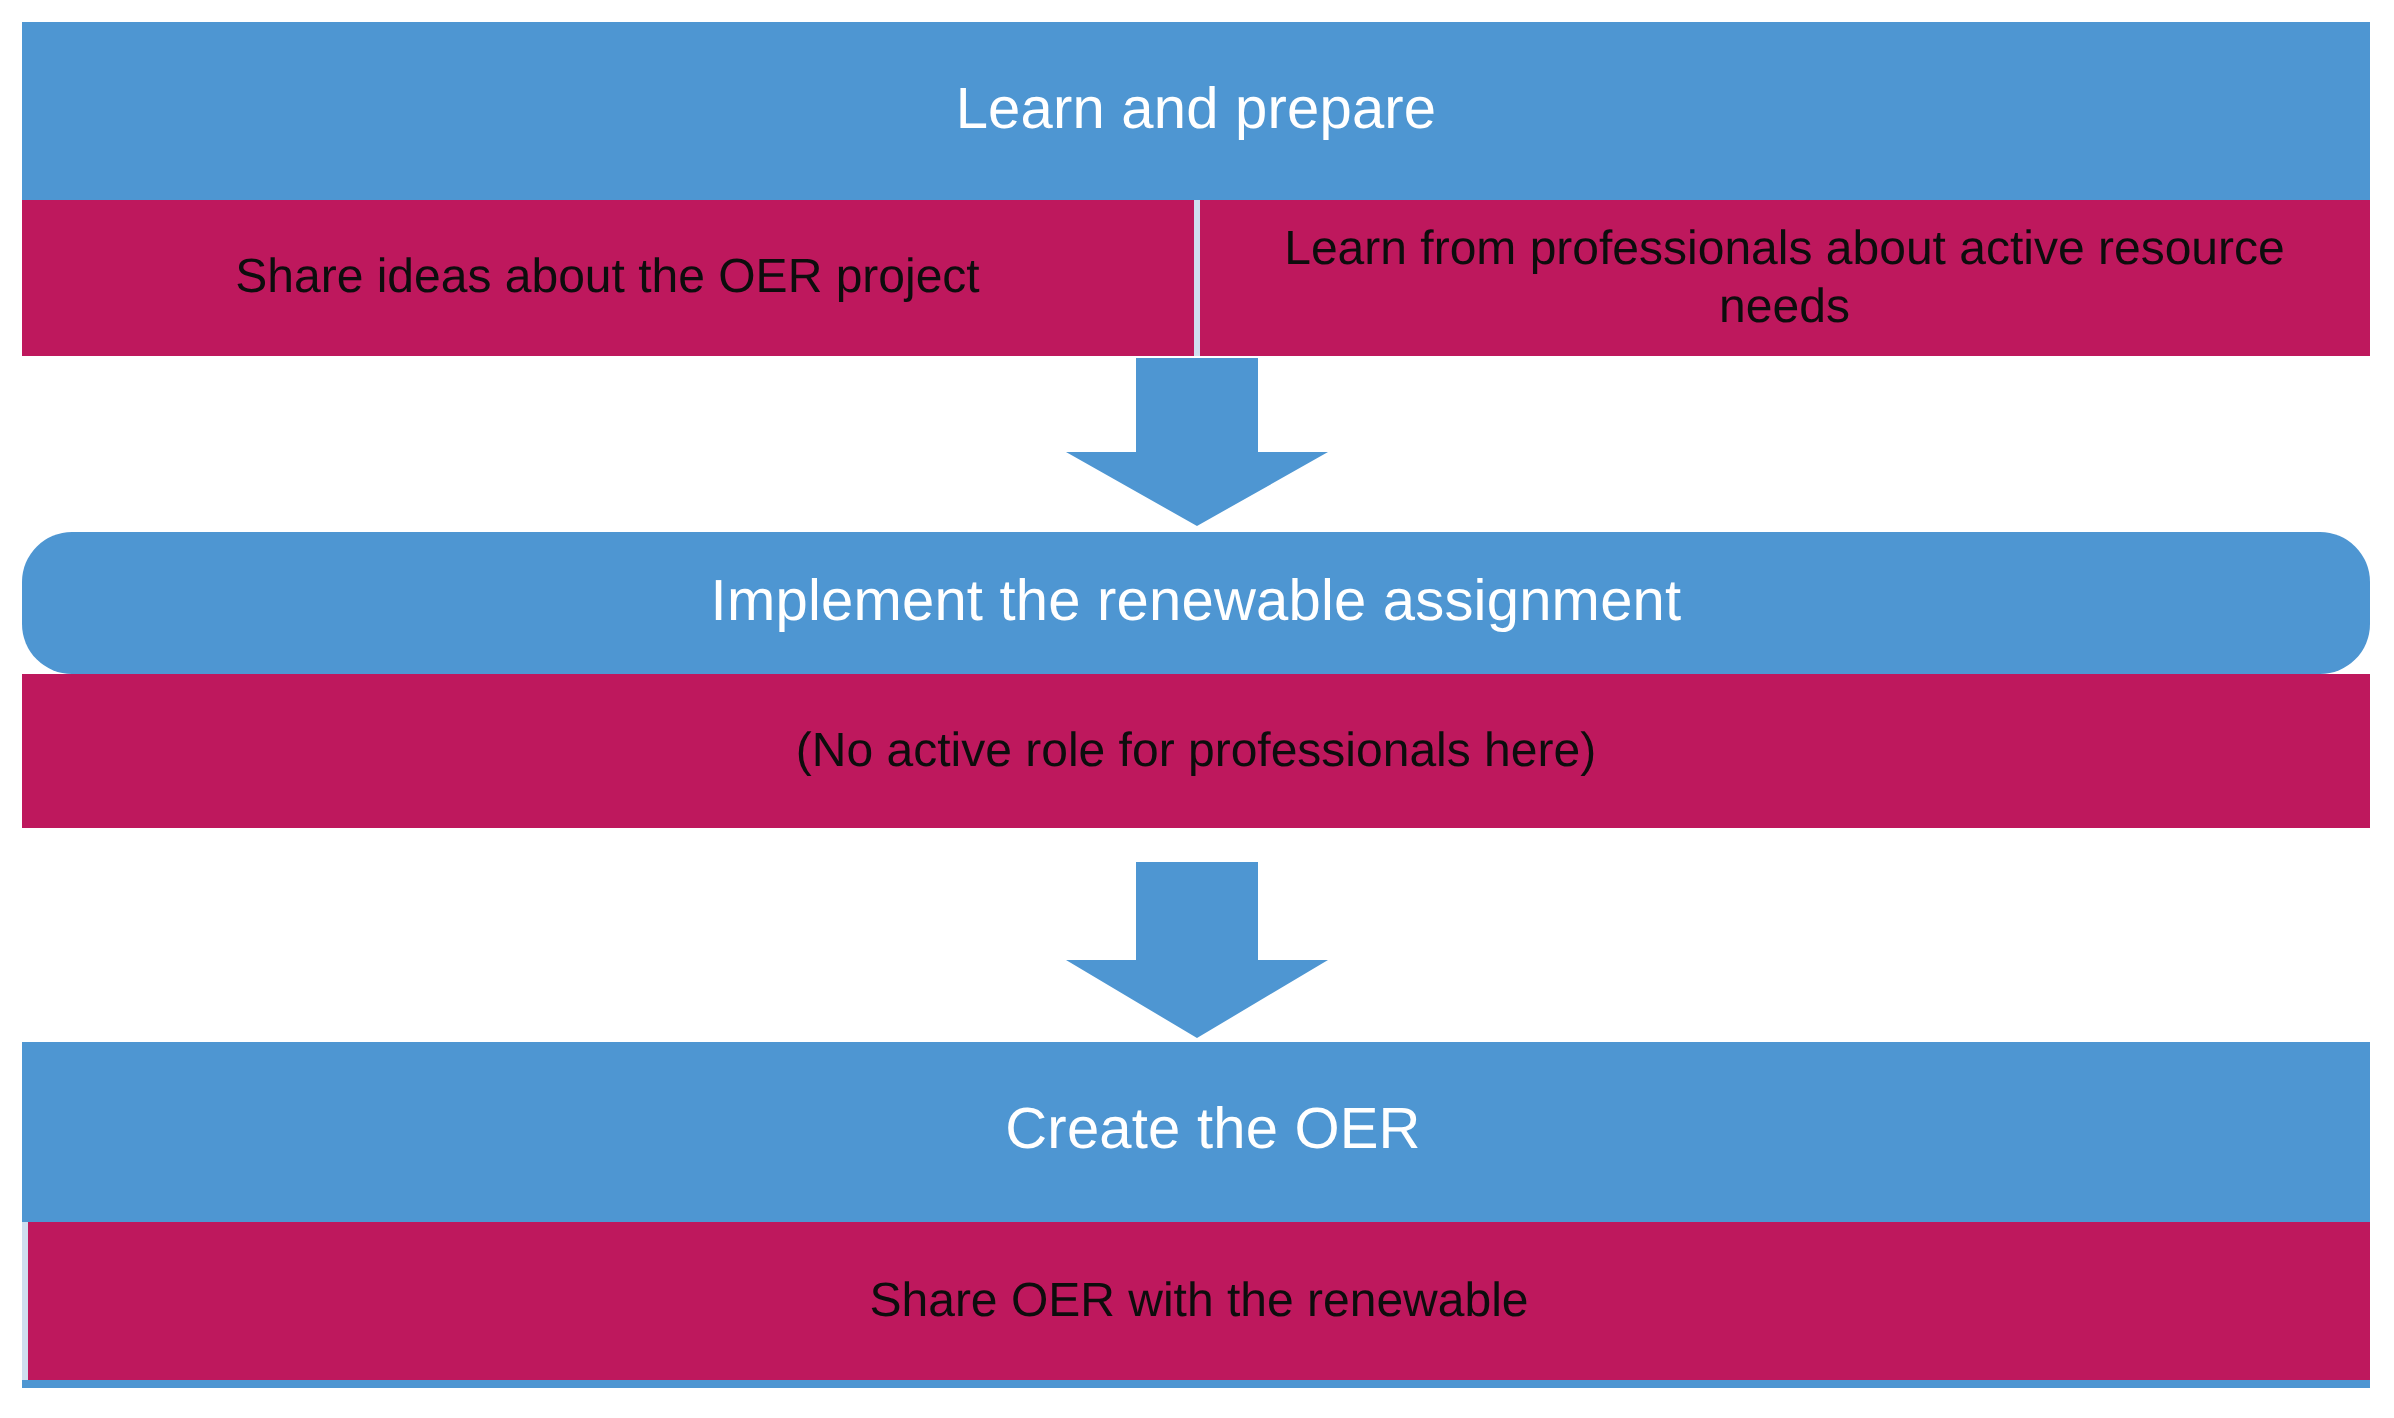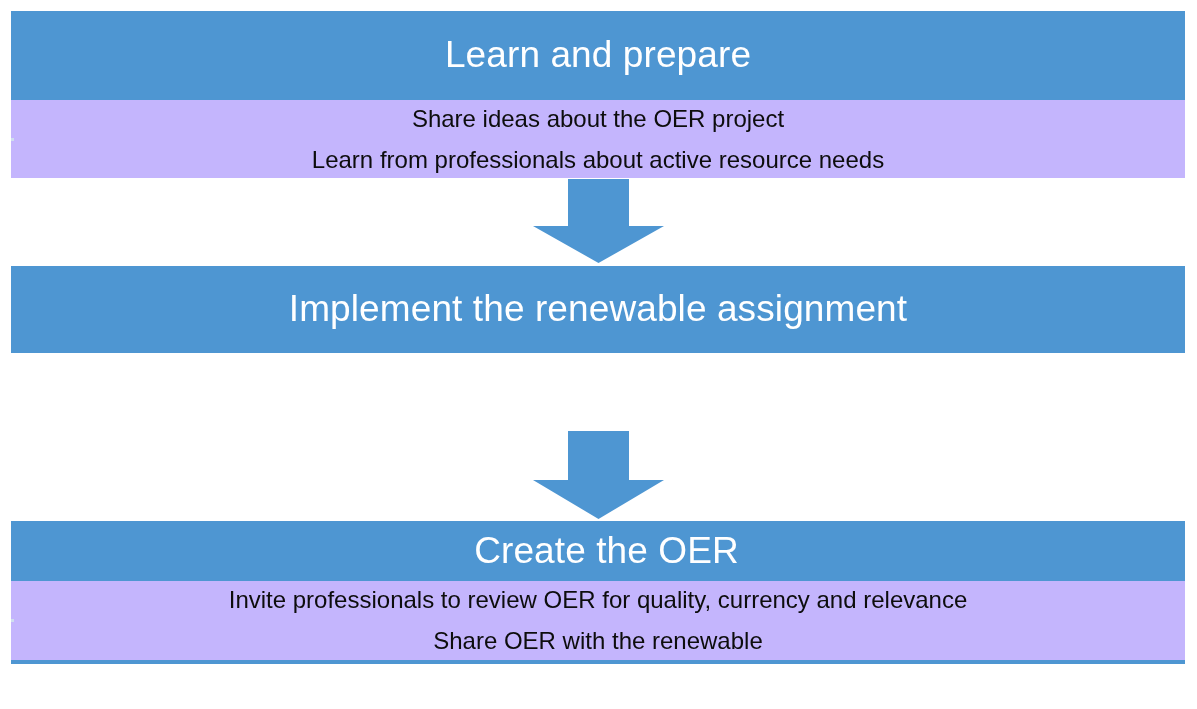--- a/index.html
+++ b/index.html
@@ -26,31 +26,31 @@
     width: 1174px;
   }
   .stage-header {
     width: 100%;
     background: #4E96D2;
     color: #FFFFFF;
     display: flex;
     align-items: center;
     justify-content: center;
     text-align: center;
-    font-size: 37px;
+    font-size: 29px;
     font-weight: 400;
     letter-spacing: 0.1px;
     line-height: 1.1;
     box-sizing: border-box;
   }
   .stage-body {
     width: 100%;
-    background: #c4b5fd;
+    background: #be185d;
     display: flex;
-    flex-direction: column;
+    flex-direction: row;
     box-sizing: border-box;
   }
   .cell {
     flex: 1 1 0;
     display: flex;
     align-items: center;
     justify-content: center;
     text-align: center;
     color: #0D0D0D;
     font-size: 24px;
@@ -72,25 +72,25 @@
     height: 4px;
     background: #4E96D2;
   }
 
   
   #stage-1 { top: 11px; }
   #stage-1 .stage-header { height: 89px; }
   #stage-1 .stage-body   { height: 78px; }
 
   #stage-2 { top: 266px; }
-  #stage-2 .stage-header { height: 87px; }
+  #stage-2 .stage-header { height: 71px; border-radius: 25px; }
   #stage-2 .stage-body   { height: 77px; }
 
   #stage-3 { top: 521px; }
-  #stage-3 .stage-header { height: 60px; padding-left: 17px; }
+  #stage-3 .stage-header { height: 90px; padding-left: 17px; }
   #stage-3 .stage-body   { height: 79px; }
 
   
   .arrow {
     position: absolute;
     left: 533px;
     width: 131px;
   }
   #arrow-1 { top: 179px; height: 84px; }
   #arrow-2 { top: 431px; height: 88px; }
@@ -111,31 +111,33 @@
   </div>
 
   <div class="arrow" id="arrow-1">
     <svg viewBox="0 0 131 84" preserveAspectRatio="none" aria-hidden="true">
       <polygon points="35,0 96,0 96,47 131,47 65.5,84 0,47 35,47" fill="#4E96D2"></polygon>
     </svg>
   </div>
 
   <div class="stage" id="stage-2">
     <div class="stage-header">Implement the renewable assignment</div>
+    <div class="stage-body">
+      <div class="cell single">(No active role for professionals here)</div>
+    </div>
   </div>
 
   <div class="arrow" id="arrow-2">
     <svg viewBox="0 0 131 88" preserveAspectRatio="none" aria-hidden="true">
       <polygon points="35,0 96,0 96,49 131,49 65.5,88 0,49 35,49" fill="#4E96D2"></polygon>
     </svg>
   </div>
 
   <div class="stage" id="stage-3">
     <div class="stage-header">Create the OER</div>
     <div class="stage-body">
-      <div class="cell">Invite professionals to review OER for quality, currency and relevance</div>
       <div class="cell-divider"></div>
       <div class="cell">Share OER with the renewable</div>
     </div>
     <div class="stage-underline"></div>
   </div>
 
 </div>
 
 </body></html>

